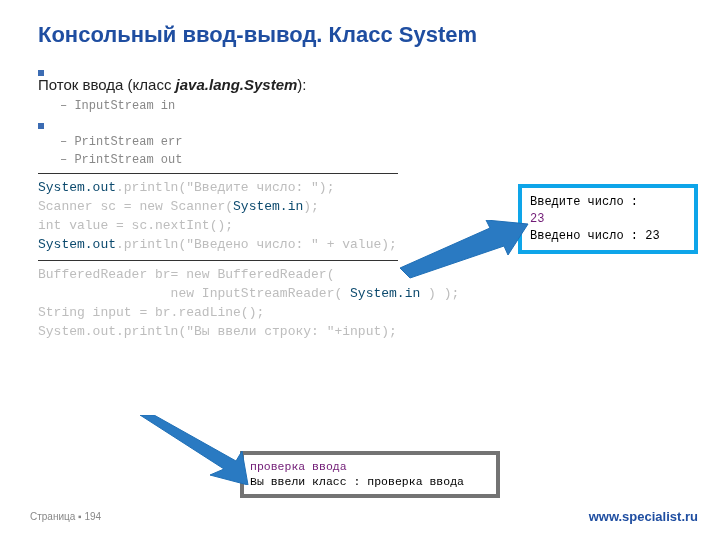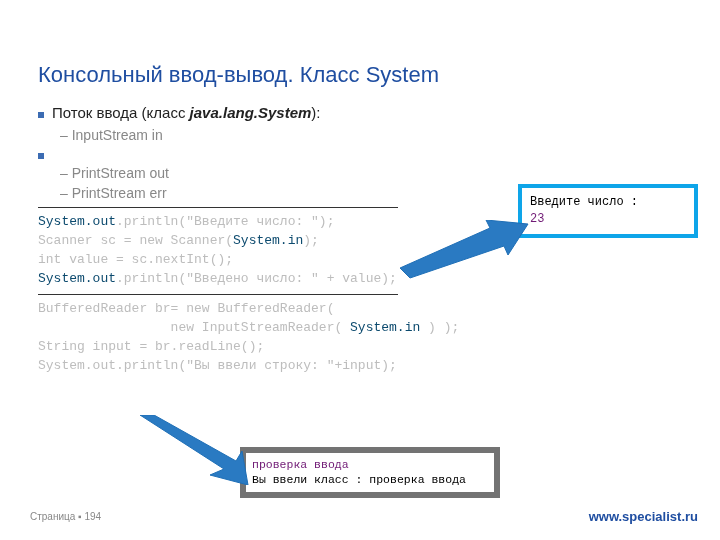--- a/index.html
+++ b/index.html
@@ -7,46 +7,46 @@
     width: 720px;
     height: 540px;
     background: #fff;
     font-family: Arial, Helvetica, sans-serif;
     position: relative;
     overflow: hidden;
   }
   .title {
     color: #1f4ea1;
     font-size: 22px;
-    font-weight: normal;
+    font-weight: bold;
     padding: 22px 0 16px 38px;
-    margin-top: 40px;
   }
   .content {
     padding-left: 38px;
     font-size: 15px;
     color: #222;
   }
   .bullet-row {
     display: flex;
     align-items: baseline;
     margin-bottom: 6px;
+    flex-direction: column;
   }
   .sq {
     width: 6px; height: 6px;
     background: #3c6cb3;
     margin-right: 8px;
     margin-top: 6px;
     flex-shrink: 0;
   }
   .bold-it { font-weight: bold; font-style: italic; }
   .sub {
-    font-family: Liberation Sans, sans-serif;
+    font-family: Liberation Mono, monospace;
     color: #888;
-    font-size: 14px;
+    font-size: 12px;
     padding-left: 22px;
     margin-bottom: 4px;
   }
   .sub::before { content: "– "; color:#888; }
   .hr {
     border: none;
     border-top: 1.5px solid #333;
     margin: 6px 0 5px 0;
     width: 360px;
   }
@@ -69,21 +69,21 @@
     font-size: 12px;
     padding: 6px 8px;
     line-height: 1.4;
   }
   .green { color: #701a75; }
   .console2 {
     position: absolute;
     left: 240px;
     bottom: 42px;
     width: 260px;
-    border: 6px solid #737373;
+    border: 4px solid #737373;
     background: #fff;
     font-family: "Courier New", monospace;
     font-size: 11.5px;
     padding: 4px 6px;
     line-height: 1.35;
   }
   .arrow {
     position: absolute;
     fill: #1f6fb6;
     stroke: #1f6fb6;
@@ -116,42 +116,43 @@
     <div class="sq"></div>
     <div>
       <span>Поток ввода (класс </span><span class="bold-it">java.lang.System</span><span>):</span>
     </div>
   </div>
   <div class="sub">InputStream in</div>
 
   <div class="bullet-row">
     <div class="sq"></div>
   </div>
+  <div class="sub">PrintStream err</div>
   <div class="sub">PrintStream out</div>
-  <div class="sub">PrintStream err</div>
 
   <hr class="hr">
 
   <div class="code"><span class="dark">System.out</span><span>.println("Введите число: ");</span>
 <span>Scanner sc = new Scanner(</span><span class="dark">System.in</span><span>);</span>
 <span>int value = sc.nextInt();</span>
 <span class="dark">System.out</span><span>.println("Введено число: " + value);</span></div>
 
   <hr class="hr">
 
   <div class="code"><span>BufferedReader br= new BufferedReader(</span>
 <span>                 new InputStreamReader( </span><span class="dark">System.in</span><span> ) );</span>
 <span>String input = br.readLine();</span>
 <span>System.out.println("Вы ввели строку: "+input);</span></div>
 
 </div>
 
 <div class="console1">
   <div>Введите число :</div>
   <div class="green">23</div>
+  <div>Введено число : 23</div>
 </div>
 
 <div class="console2">
   <div class="green">проверка ввода</div>
   <div>Вы ввели класс : проверка ввода</div>
 </div>
 
 <svg class="arrow" style="left:400px; top:220px;" width="130" height="60">
   <polygon points="0,48 90,8 86,0 128,4 108,35 104,26 10,58" fill="#2a7ac2"></polygon>
 </svg>

